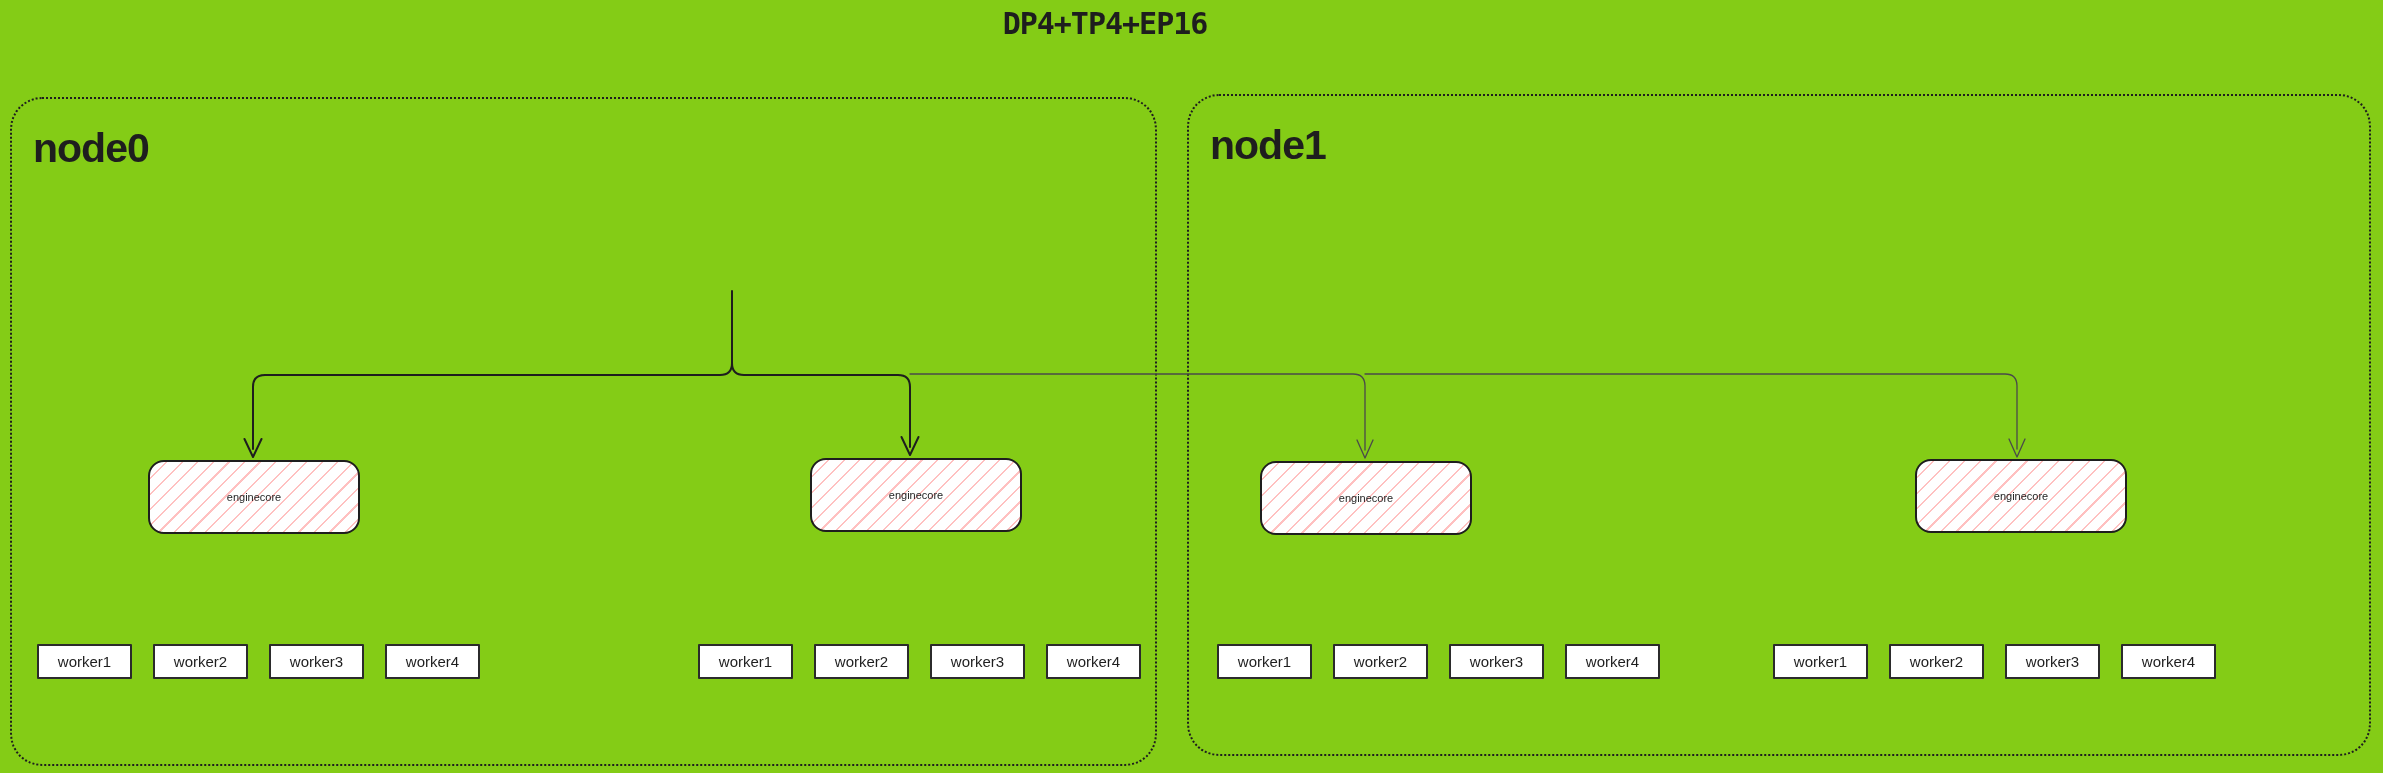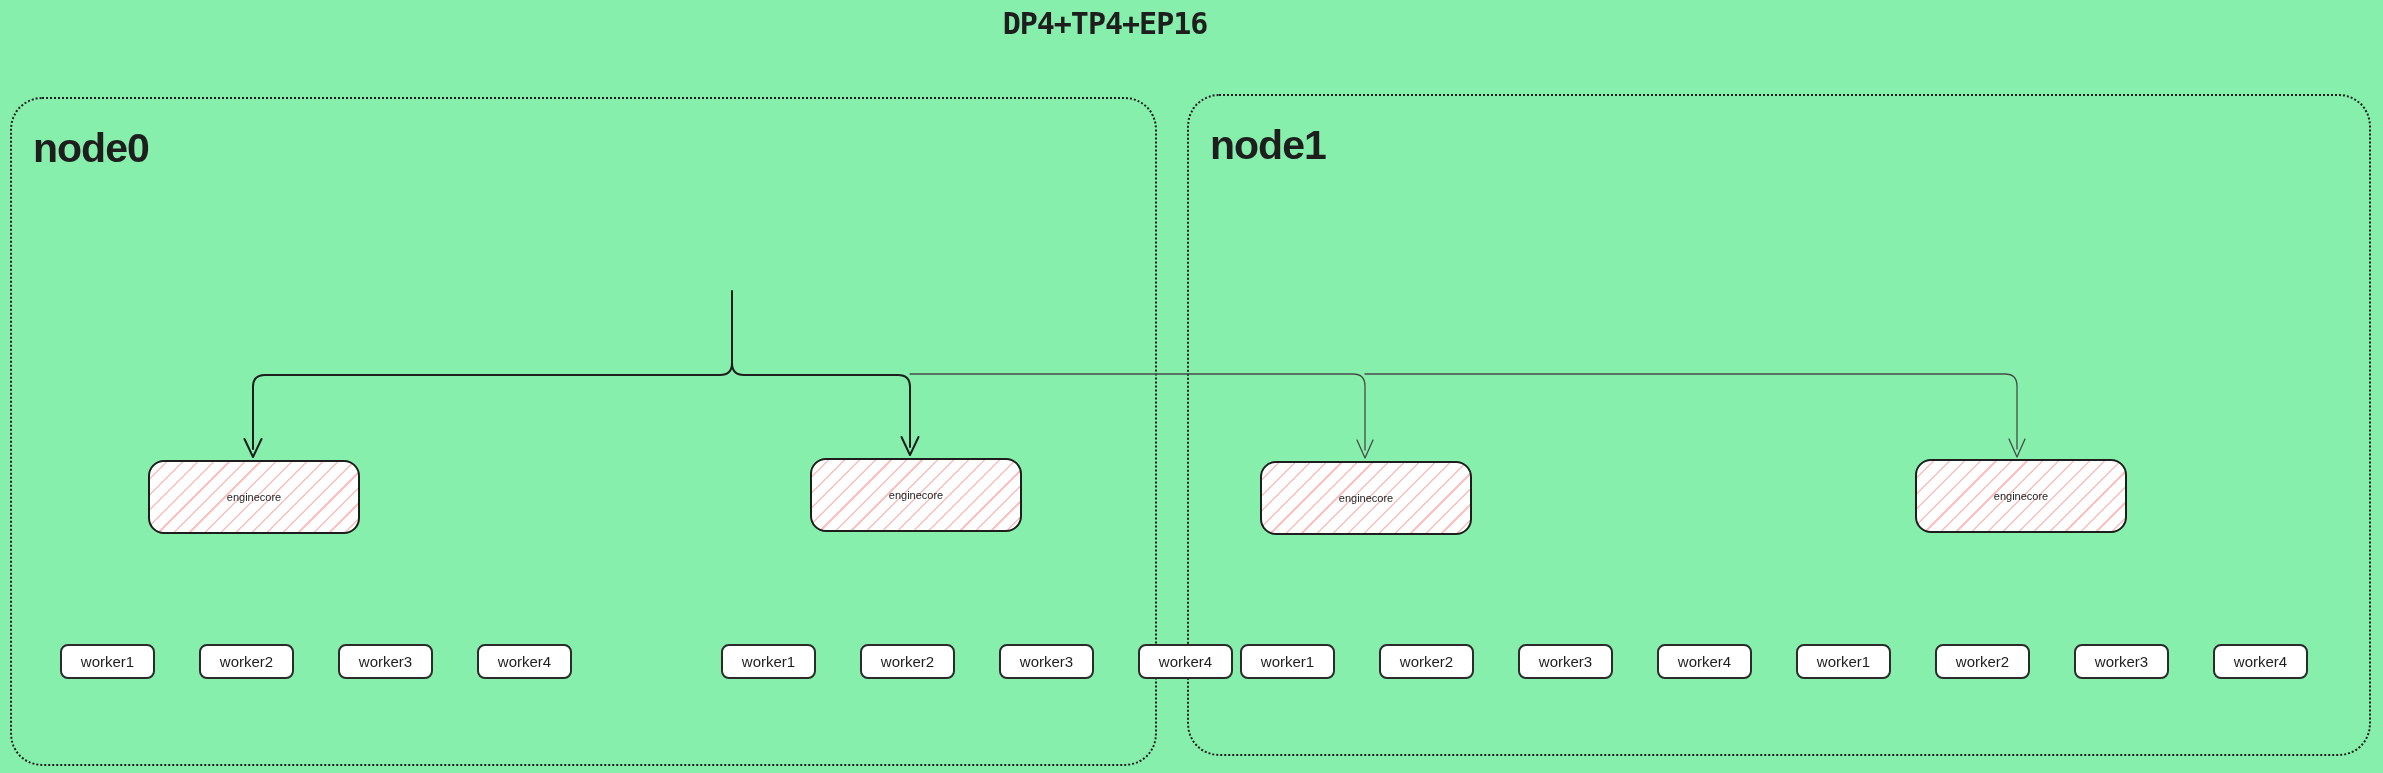--- a/index.html
+++ b/index.html
@@ -1,20 +1,20 @@
 <!DOCTYPE html>
 <html><head>
 <meta charset="utf-8">
 <style>
   html, body { margin: 0; padding: 0; background: #ffffff; }
   .canvas {
     position: relative;
     width: 2383px;
     height: 773px;
-    background: #86efac;
+    background: #84cc16;
     font-family: "Liberation Sans", sans-serif;
     color: #1e1e1e;
     overflow: hidden;
   }
   .diagram-title {
     position: absolute;
     left: 1105px;
     top: 6px;
     transform: translateX(-50%);
     font-family: "DejaVu Sans Mono", monospace;
@@ -78,28 +78,27 @@
   }
   #worker-group-0 { left: 37px; }
   #worker-group-1 { left: 698px; }
   #worker-group-2 { left: 1217px; }
   #worker-group-3 { left: 1773px; }
   .worker {
     box-sizing: border-box;
     width: 95px;
     height: 35px;
     border: 2px solid #2b2b2b;
-    border-radius: 8px;
+    border-radius: 1px;
     background: #ffffff;
     display: flex;
     align-items: center;
     justify-content: center;
     font-size: 15px;
     white-space: nowrap;
-    margin-left: 23px;
   }
   .connector-layer {
     position: absolute;
     left: 0; top: 0;
     pointer-events: none;
   }
 </style>
 </head>
 <body>
 

